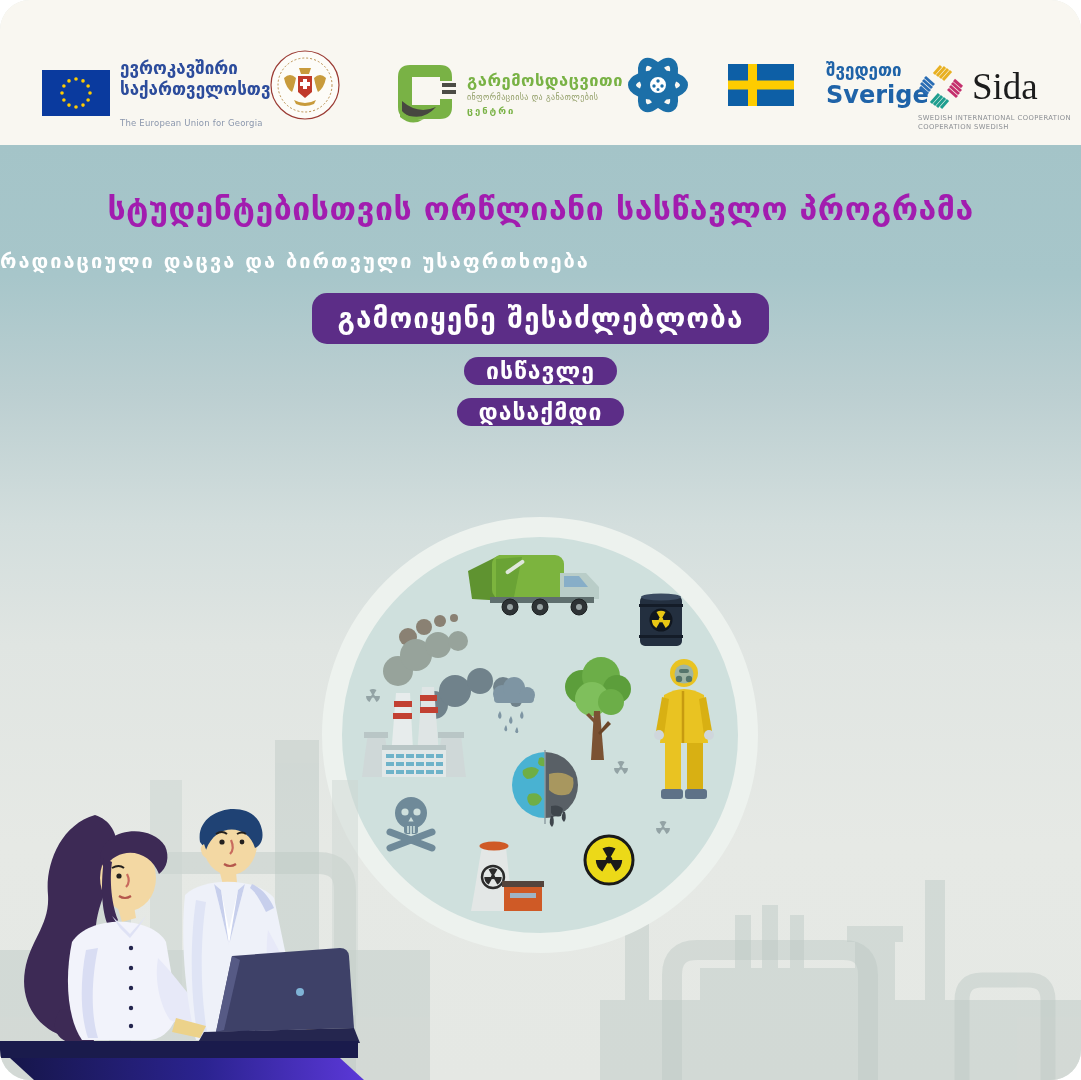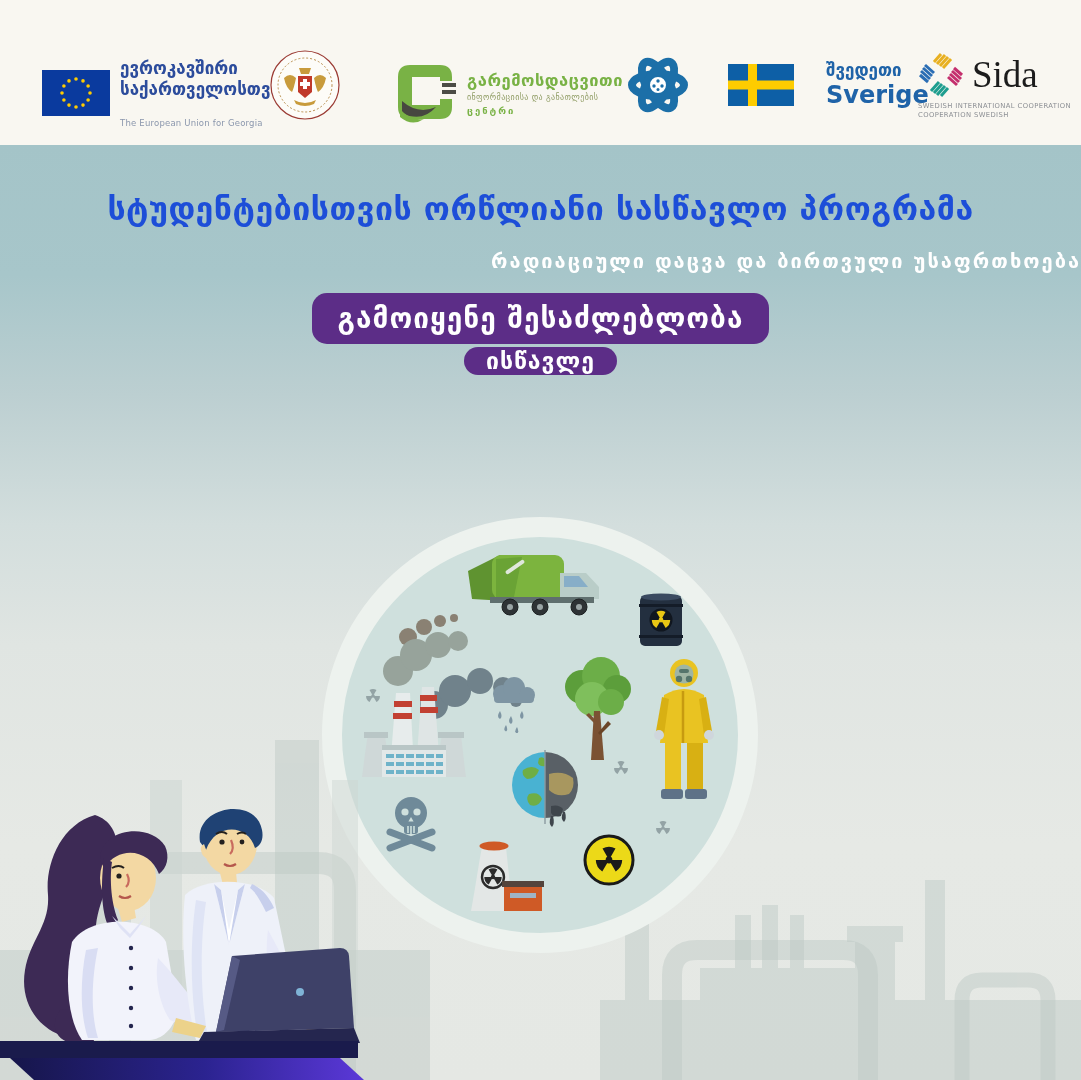--- a/index.html
+++ b/index.html
@@ -1,18 +1,18 @@
 <!DOCTYPE html>
 <html><head>
 <meta charset="utf-8">
 <style>
   * { margin:0; padding:0; box-sizing:border-box; }
   html,body { width:1081px; height:1080px; overflow:hidden; }
   body { font-family:"DejaVu Sans", sans-serif; }
-  .poster { position:relative; width:1081px; height:1080px; background:#e7eae6; overflow:hidden; }
+  .poster { position:relative; width:1081px; height:1080px; background:#e7eae6; overflow:hidden;border-radius:30px; }
 
   
   .main-bg {
     position:absolute; left:0; top:145px; width:1081px; height:935px;
     background:linear-gradient(180deg,
       #a4c4c8 0px, #a7c6ca 130px, #bccfd1 250px,
       #d3dedd 380px, #e0e5e2 500px, #e6e9e5 700px, #e5e8e4 935px);
     z-index:0;
   }
 
@@ -31,36 +31,36 @@
   .eiec-text { margin-left:9px; }
   .eiec-text .l1 { color:#79b245; font-size:16.5px; font-weight:bold; letter-spacing:.5px; }
   .eiec-text .l2 { color:#8f9c63; font-size:8px; margin-top:3px; letter-spacing:.4px; }
   .eiec-text .l3 { color:#79b245; font-size:9.5px; font-weight:bold; margin-top:3px; letter-spacing:2px; }
   .atom-group { left:626px; top:52px; }
   .sweden-group { left:728px; top:60px;gap:20px; }
   .sweden-text { margin-left:12px; }
   .sweden-text .l1 { color:#1f63a8; font-size:17px; font-weight:bold; }
   .sweden-text .l2 { color:#1f63a8; font-size:24px; font-weight:bold; line-height:30px; }
   .sida-group { left:918px; top:52px; display:block; }
-  .sida-row { display:flex; align-items:center; }
+  .sida-row { display:flex; align-items:center;margin-top:12px; }
   .sida-word { font-family:"Liberation Serif","DejaVu Serif",serif; font-size:37px; color:#1c1c1c; margin-left:8px; line-height:40px; }
   .sida-cap { color:#8c8f94; font-size:6.8px; letter-spacing:.4px; margin-top:4px; line-height:9px; }
 
   
   .title {
     position:absolute; left:0; top:190px; width:1081px; text-align:center;
-    color:#1d4ed8; font-size:32px; font-weight:600; letter-spacing:.5px; z-index:4;
+    color:#a21caf; font-size:32px; font-weight:600; letter-spacing:.5px; z-index:4;
   }
   .subtitle {
-    position:absolute; left:0; top:249px; width:1081px; text-align:right;
-    color:#ffffff; font-size:20px; font-weight:bold; letter-spacing:2px; z-index:4;padding-left:18px;
+    position:absolute; left:0; top:249px; width:1081px; text-align:left;
+    color:#ffffff; font-size:20px; font-weight:bold; letter-spacing:2px; z-index:4;
   }
   .badges {
     position:absolute; left:0; top:293px; width:1081px;
-    display:flex; flex-direction:column; align-items:center; gap:3px; z-index:4;
+    display:flex; flex-direction:column; align-items:center; gap:13px; z-index:4;
   }
   .badge {
     background:#5c2d87; color:#ffffff; font-weight:bold;
     border-radius:15px; padding:9px 26px; font-size:28px; letter-spacing:1px;
   }
   .badge.small { font-size:23px; padding:1px 22px; }
 
   
   .circle {
     position:absolute; left:322px; top:517px; width:436px; height:436px;
@@ -224,20 +224,21 @@
       </div>
     </div>
   </div>
 
   <div class="title">სტუდენტებისთვის ორწლიანი სასწავლო პროგრამა</div>
   <div class="subtitle">რადიაციული დაცვა და ბირთვული უსაფრთხოება</div>
 
   <div class="badges">
     <div class="badge">გამოიყენე შესაძლებლობა</div>
     <div class="badge small">ისწავლე</div>
+    <div class="badge small">დასაქმდი</div>
   </div>
 
   <div class="circle">
 
     <svg class="ic" style="left:118px;top:12px" width="150" height="68" viewBox="0 0 150 68">
       <path d="M8,22 L40,6 L56,12 L46,52 L12,50 Z" fill="#5f9330"></path>
       <rect x="32" y="6" width="72" height="44" rx="9" fill="#7cb43e"></rect>
       <path d="M36,10 L62,8 L54,48 L36,48 Z" fill="#6aa335"></path>
       <path d="M100,24 h26 l13,14 v12 h-39 z" fill="#b9cdc8"></path>
       <polygon points="104,27 119,27 128,38 104,38" fill="#87aec8"></polygon>

